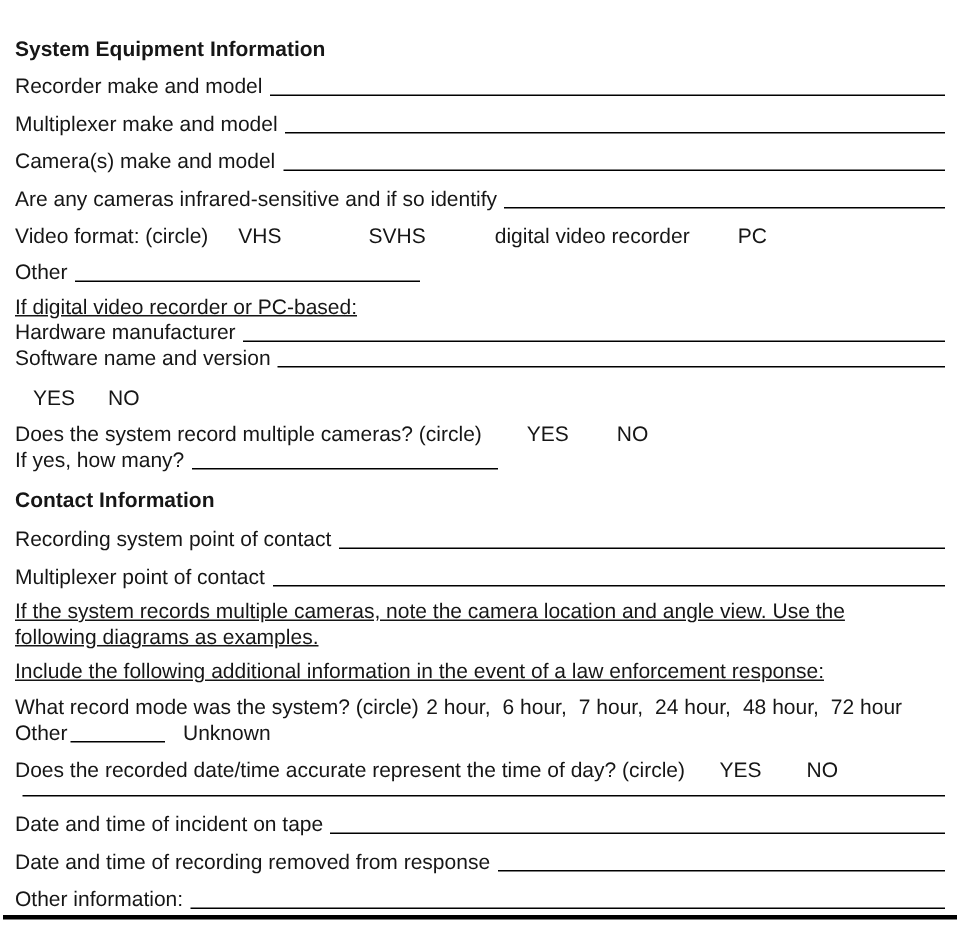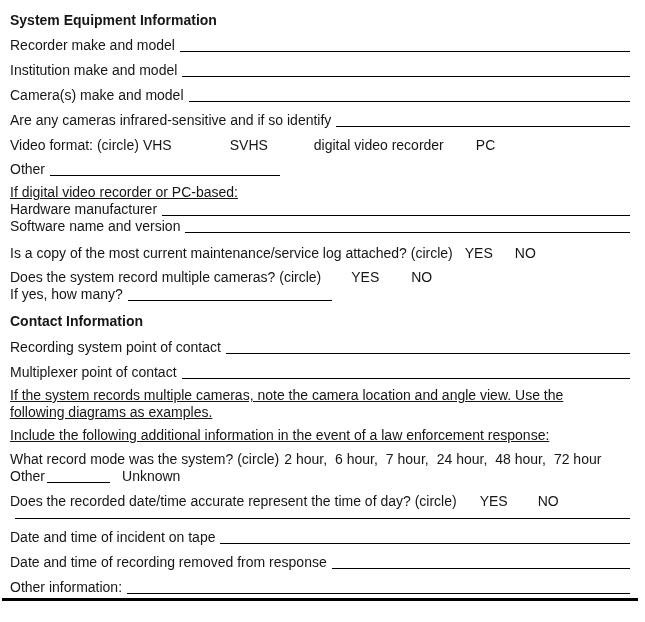--- a/index.html
+++ b/index.html
@@ -2,21 +2,21 @@
 <html style="--ink: #161616; --line: #000000;"><head>
 <meta charset="utf-8">
 <style>
   :root { --ink:#161616; --line:#000000; }
   html,body { margin:0; padding:0; }
   body {
     width:645px; height:622px; overflow:hidden; background:#ffffff;
     font-family:"Liberation Sans","DejaVu Sans",sans-serif;
     font-size:14px; color:var(--ink);
   }
-  .page { padding:12px 15px 0 10px; }
+  .page { padding:24px 15px 0 10px; }
   .heading { font-weight:bold; line-height:17px; white-space:nowrap; }
   .row { display:flex; align-items:flex-end; line-height:17px; white-space:nowrap; }
   .lbl { flex:0 0 auto; }
   .line {
     flex:1 1 auto; min-width:0; height:0;
     border-bottom:1.6px solid var(--line);
     margin:0 0 2px 5px;
   }
   .line.w230 { flex:0 0 230px; }
   .line.w204 { flex:0 0 204px; }
@@ -36,37 +36,37 @@
 <div class="page">
 
   <div class="heading">System Equipment Information</div>
 
   <div class="row mt8">
     <span class="lbl">Recorder make and model</span>
     <span class="line"></span>
   </div>
 
   <div class="row mt8">
-    <span class="lbl">Institution make and model</span>
+    <span class="lbl">Multiplexer make and model</span>
     <span class="line"></span>
   </div>
 
   <div class="row mt8">
     <span class="lbl">Camera(s) make and model</span>
     <span class="line"></span>
   </div>
 
   <div class="row mt8">
     <span class="lbl">Are any cameras infrared-sensitive and if so identify</span>
     <span class="line"></span>
   </div>
 
   <div class="row mt8">
     <span class="lbl">Video format: (circle)</span>
-    <span class="opt" style="margin-left:4px">VHS</span>
+    <span class="opt" style="margin-left:20px">VHS</span>
     <span class="opt" style="margin-left:58px">SVHS</span>
     <span class="opt" style="margin-left:46px">digital video recorder</span>
     <span class="opt" style="margin-left:32px">PC</span>
   </div>
 
   <div class="row mt7">
     <span class="lbl">Other</span>
     <span class="line w230"></span>
   </div>
 
@@ -76,21 +76,20 @@
   <div class="row mt0">
     <span class="lbl">Hardware manufacturer</span>
     <span class="line"></span>
   </div>
   <div class="row mt0">
     <span class="lbl">Software name and version</span>
     <span class="line"></span>
   </div>
 
   <div class="row mt10">
-    <span class="lbl">Is a copy of the most current maintenance/service log attached? (circle)</span>
     <span class="opt" style="margin-left:12px">YES</span>
     <span class="opt" style="margin-left:22px">NO</span>
   </div>
 
   <div class="row mt7">
     <span class="lbl">Does the system record multiple cameras? (circle)</span>
     <span class="opt" style="margin-left:30px">YES</span>
     <span class="opt" style="margin-left:32px">NO</span>
   </div>
   <div class="row mt0">

